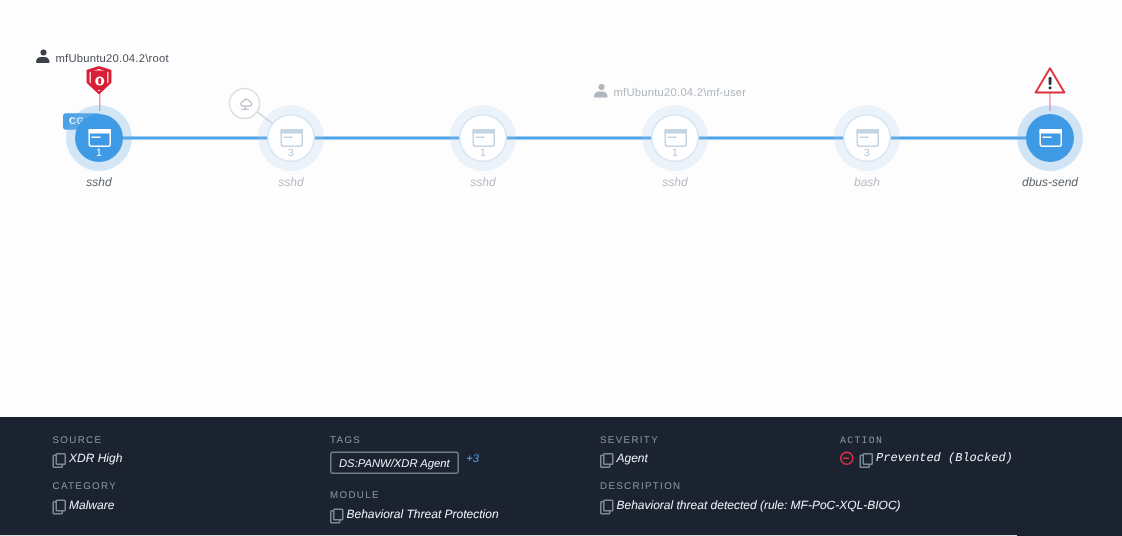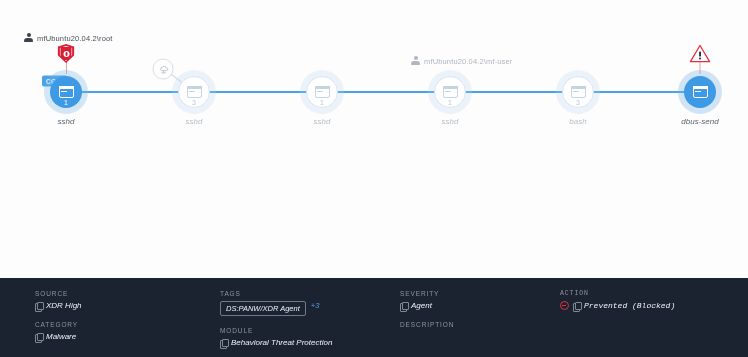--- a/index.html
+++ b/index.html
@@ -326,21 +326,21 @@
     <div class="rail" style="left:576px; top:91px; width:124px;"></div>
 
     <div class="owner root" style="left:24px; top:33px;">
       <span class="person">
         <span class="head"></span>
           <span class="body"></span>
       </span>
       <span class="lbl">mfUbuntu20.04.2\root</span>
     </div>
 
-    <div class="owner muted" style="left:411px; top:56px;">
+    <div class="owner muted" style="left:396px; top:56px;">
       <span class="person">
         <span class="head"></span>
           <span class="body"></span>
       </span>
       <span class="lbl">mfUbuntu20.04.2\mf-user</span>
     </div>
 
     <div class="shield-wrap" style="left:66px; top:44px;">
       <div class="shield-stem"></div>
       <div class="shield">
@@ -491,20 +491,24 @@
     <div class="dcol" style="left:400px;">
       <div class="dfield">
         <div class="dlabel">SEVERITY</div>
         <div class="dvalue">
           <span class="copy-icon"></span>
           <span>Agent</span>
         </div>
       </div>
       <div class="dfield">
         <div class="dlabel">DESCRIPTION</div>
+        <div class="dvalue">
+          <span class="copy-icon"></span>
+          <span>Behavioral threat detected (rule: MF-PoC-XQL-BIOC)</span>
+        </div>
       </div>
     </div>
 
     <div class="dcol" style="left:560px;font-family:Liberation Mono, monospace;">
       <div class="dfield">
         <div class="dlabel">ACTION</div>
         <div class="dvalue">
           <span class="blocked-dot"></span>
           <span class="copy-icon"></span>
           <span>Prevented (Blocked)</span>

